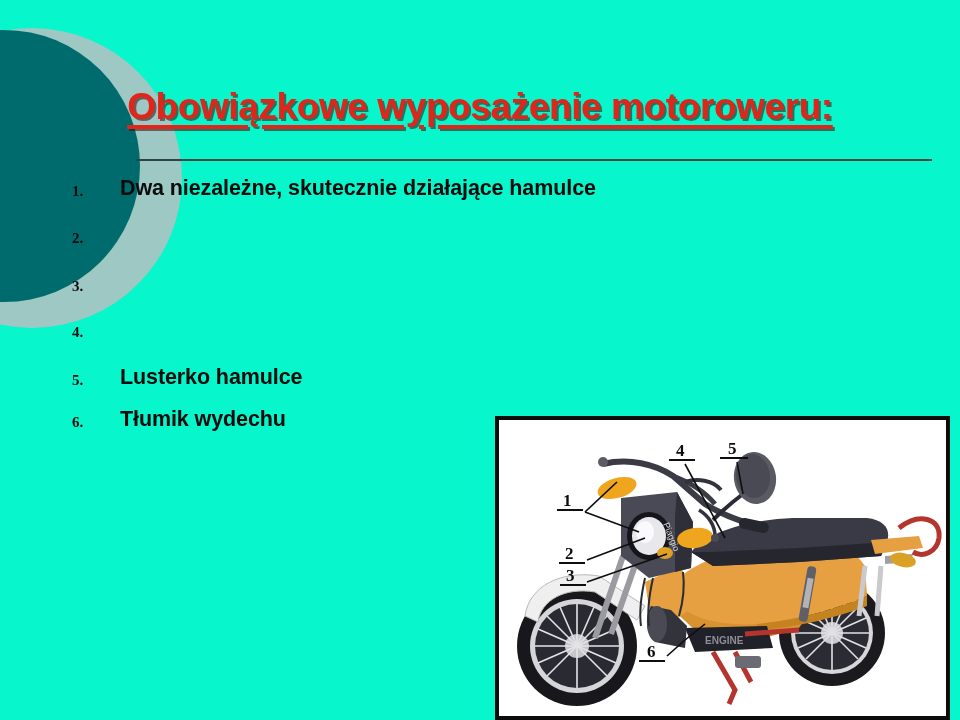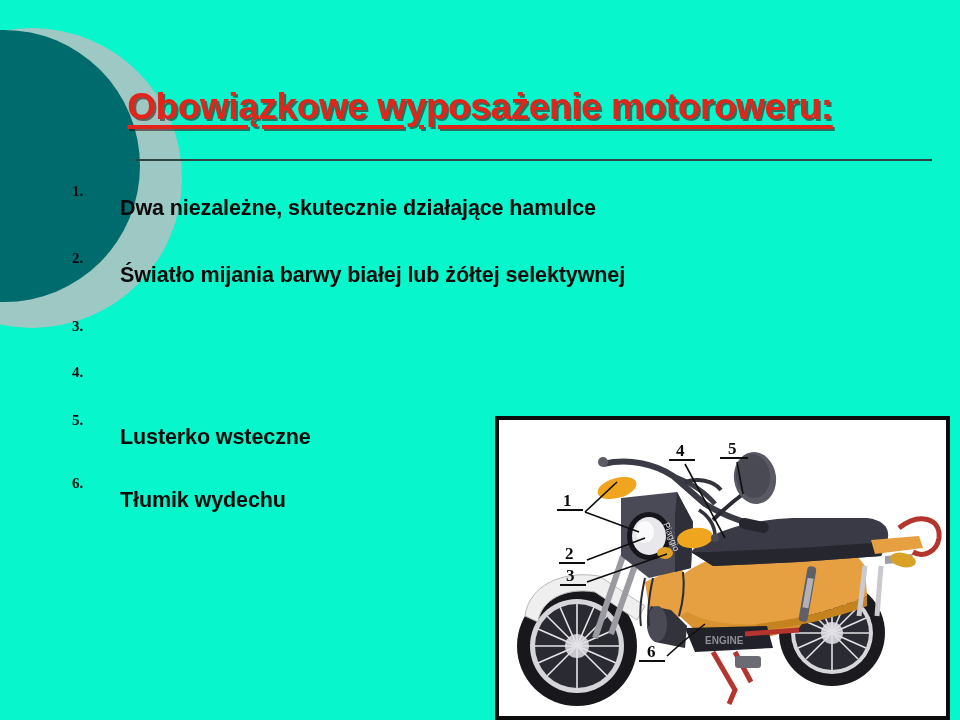--- a/index.html
+++ b/index.html
@@ -83,21 +83,20 @@
     padding-top:7px;
     font-family:"Liberation Serif", serif;
   }
   .list-item .txt{
     font-size:21.5px;
     font-weight:bold;
     color:#0B0B0B;
     line-height:1.15;
     letter-spacing:-0.1px;
     max-width:620px;
-    margin-top:20px;
   }
 
   
   .list-item.i1{ margin-bottom:22px; }
   .list-item.i2{ margin-bottom:24px; }
   .list-item.i3{ margin-bottom:22px; }
   .list-item.i4{ margin-bottom:24px; }
   .list-item.i5{ margin-bottom:18px; }
   .list-item.i6{ margin-bottom:0px; }
 
@@ -127,34 +126,33 @@
 
 <div class="list">
 
   <div class="list-item i1">
     <span class="num">1.</span>
     <span class="txt">Dwa niezależne, skutecznie działające hamulce</span>
   </div>
 
   <div class="list-item i2">
     <span class="num">2.</span>
-    <span class="txt">Światło mijania barwy białej lub żółtej selektywnej</span>
   </div>
 
   <div class="list-item i3">
     <span class="num">3.</span>
   </div>
 
   <div class="list-item i4">
     <span class="num">4.</span>
   </div>
 
   <div class="list-item i5">
     <span class="num">5.</span>
-    <span class="txt">Lusterko wsteczne</span>
+    <span class="txt">Lusterko hamulce</span>
   </div>
 
   <div class="list-item i6">
     <span class="num">6.</span>
     <span class="txt">Tłumik wydechu</span>
   </div>
 
 </div>
 
 <div class="picture-frame">

